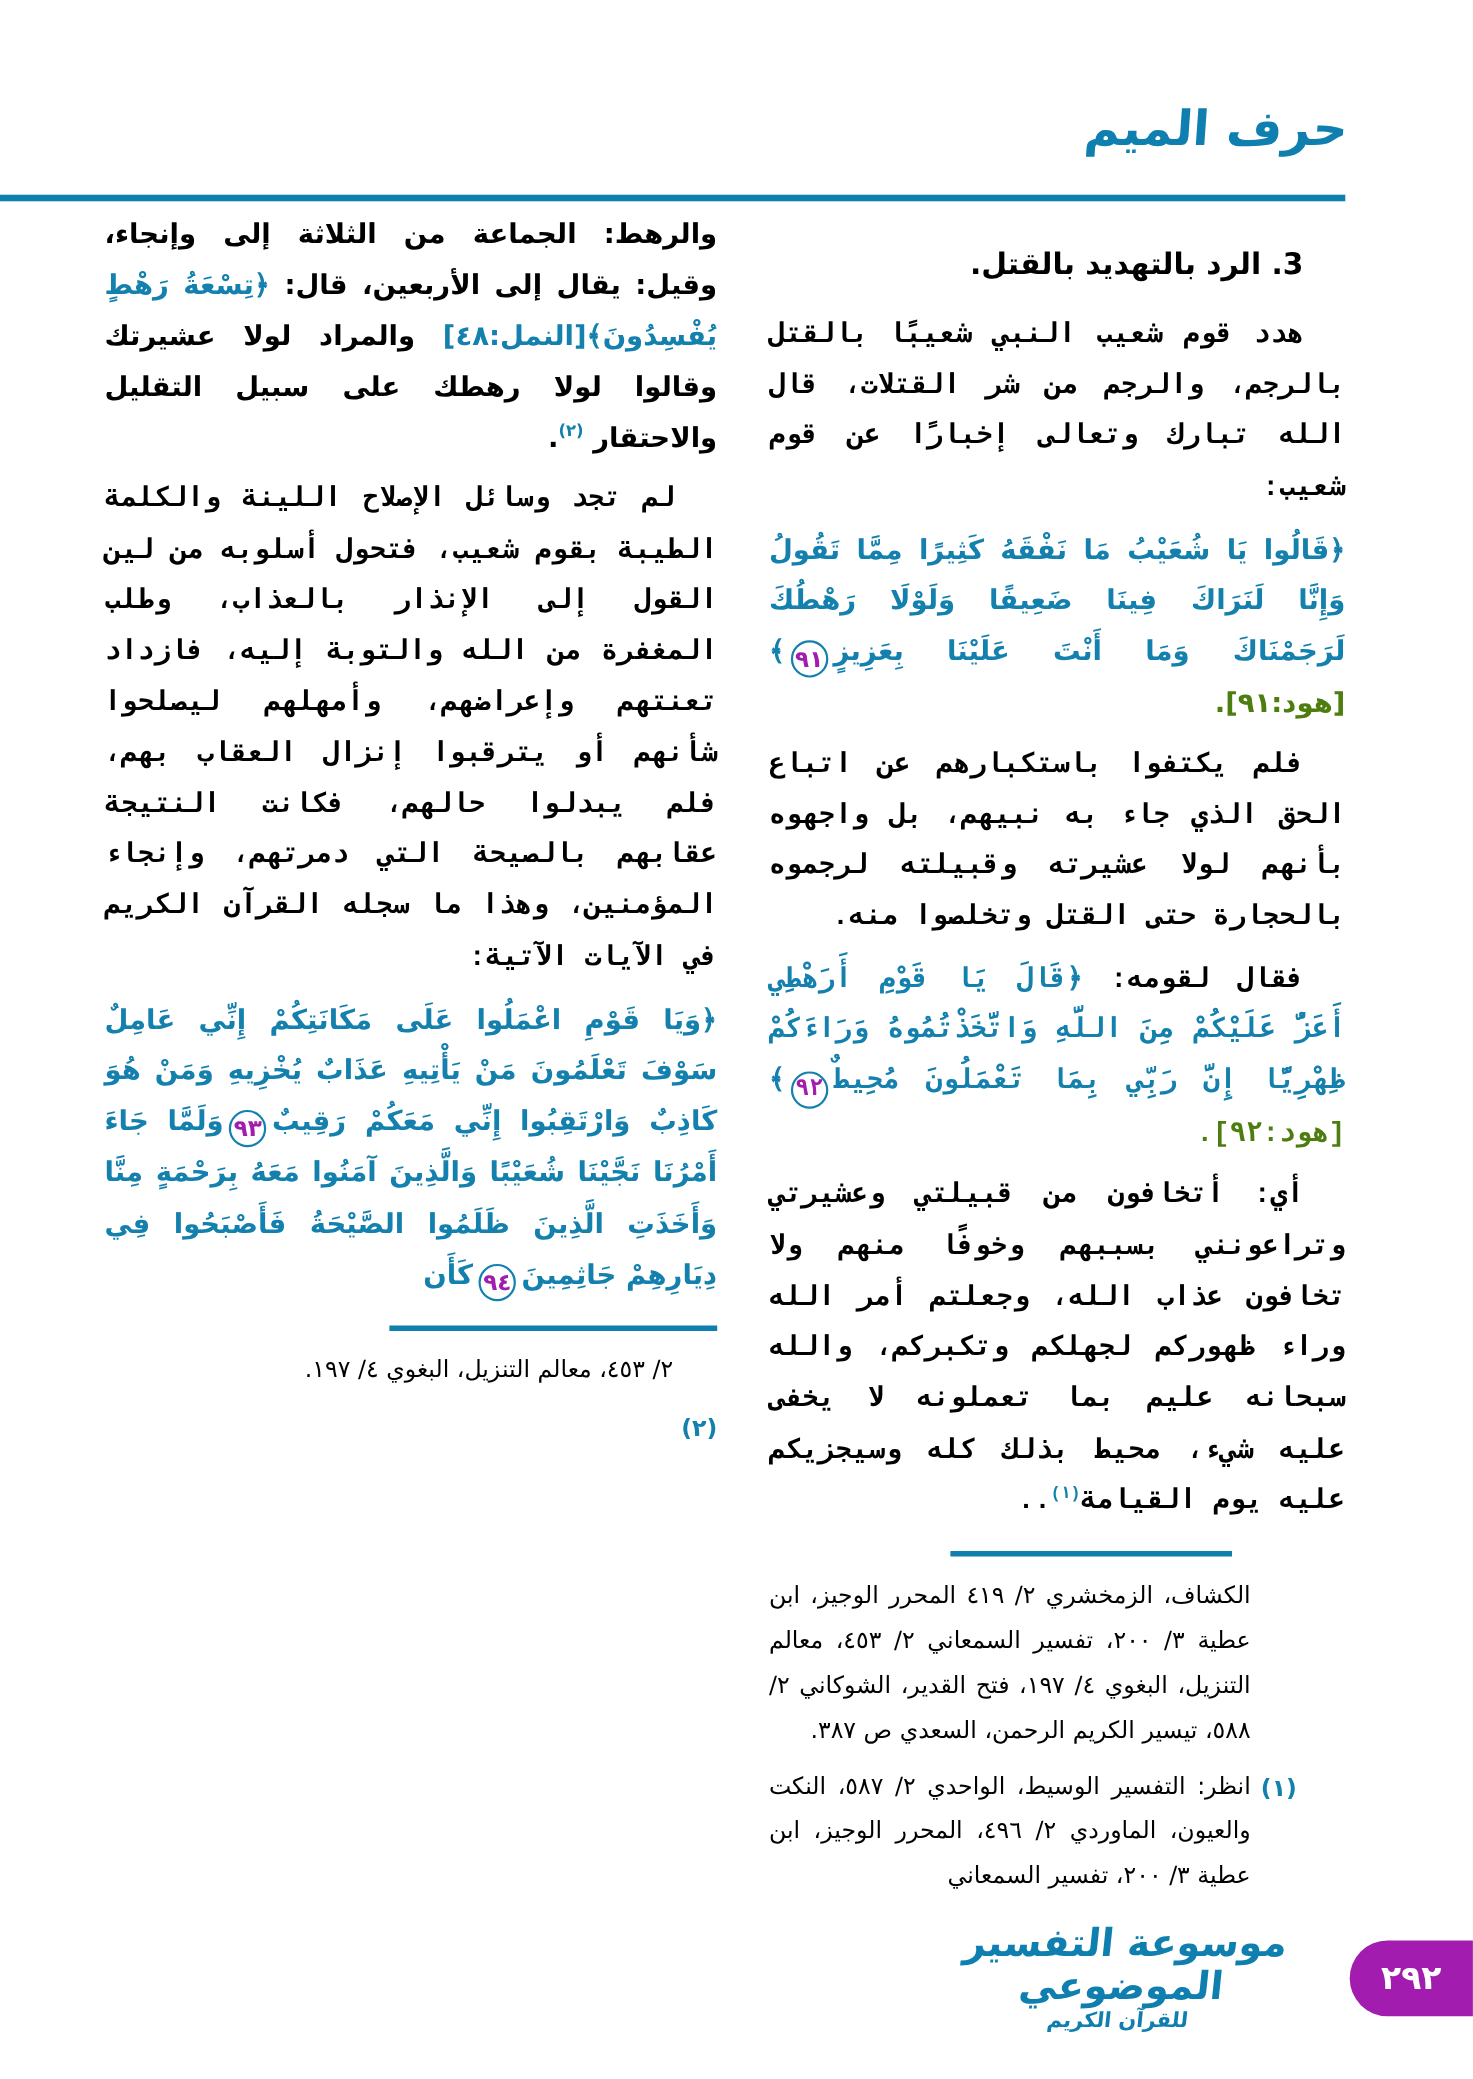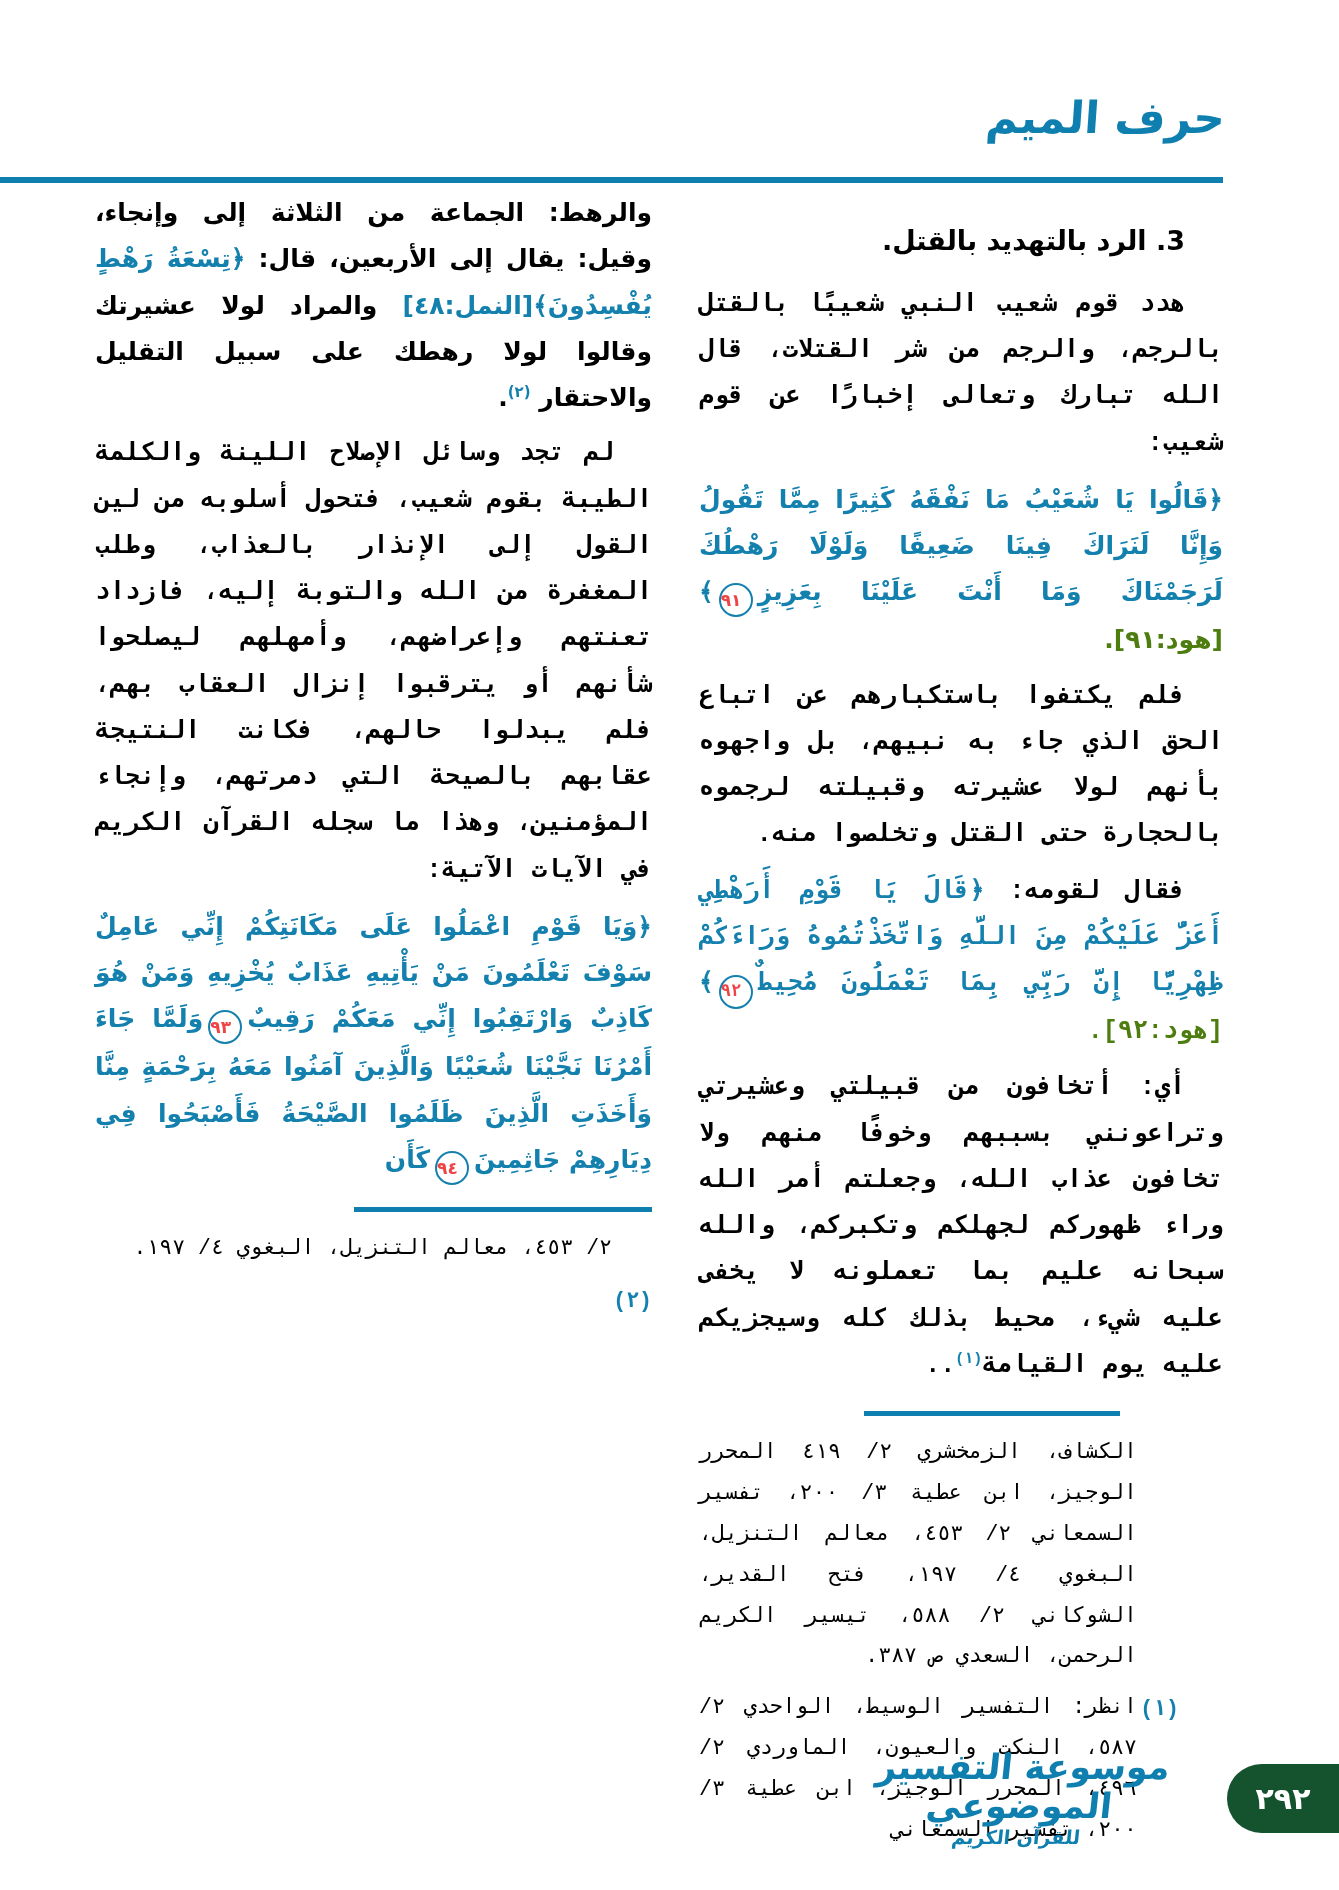--- a/index.html
+++ b/index.html
@@ -40,30 +40,30 @@
     color:#0e7fae;font-size:26px;font-weight:bold;
     margin:10px 0 16px 0;text-indent:38px;text-align:justify;
   }
   .verse{color:#1480ae;}
   .verse-block{margin:4px 0 12px 0;}
   .ref{color:#4d7c0f;}
   .ref-teal{color:#1480ae;margin-top:30px;}
   .ayah-num{
     display:inline-block;width:30px;height:30px;
     border:2px solid #1480ae;border-radius:50%;
-    color:#ef4444;font-size:17px;font-weight:bold;
-    line-height:30px;text-align:left;
+    color:#a21caf;font-size:21px;font-weight:bold;
+    line-height:30px;text-align:center;
     margin:0 5px;vertical-align:-6px;text-indent:0;
   }
   sup.marker{
     color:#1480ae;font-size:15px;font-weight:bold;
     vertical-align:super;line-height:0;
   }
   
-  .fn-block{margin-top:22px;font-family:Liberation Mono, monospace;}
+  .fn-block{margin-top:22px;}
   .fn-divider{height:5px;background:#0e7fae;margin-bottom:16px;}
   .fn-divider.center{width:256px;margin-left:auto;margin-right:103px;}
   .fn-divider.flush-right{width:298px;margin-left:auto;margin-right:0;}
   .footnote{
     position:relative;
     font-size:21.5px;font-weight:400;line-height:1.9;
     margin:0 0 2px 0;text-align:justify;
   }
   .col-right .footnote{padding-right:86px;}
   .col-right .fn-marker{position:absolute;right:44px;top:2px;}
@@ -74,21 +74,21 @@
   .logo{
     position:absolute;bottom:42px;right:138px;width:362px;
     text-align:center;color:#0e7fae;line-height:1.1;
     transform:skewX(-6deg);
   }
   .logo-line1{font-size:35px;font-weight:bold;}
   .logo-line2{font-size:19px;font-weight:bold;margin-top:2px;}
   .page-number-badge{
     position:absolute;right:0;bottom:57px;
     width:112px;height:69px;
-    background:#14532d;color:#ffffff;
+    background:#a21caf;color:#ffffff;
     border-radius:36px 0 0 36px;
     display:flex;align-items:center;justify-content:center;
     font-size:30px;font-weight:bold;letter-spacing:4px;
   }
 </style>
 </head>
 <body>
 
 <div class="page">
 

